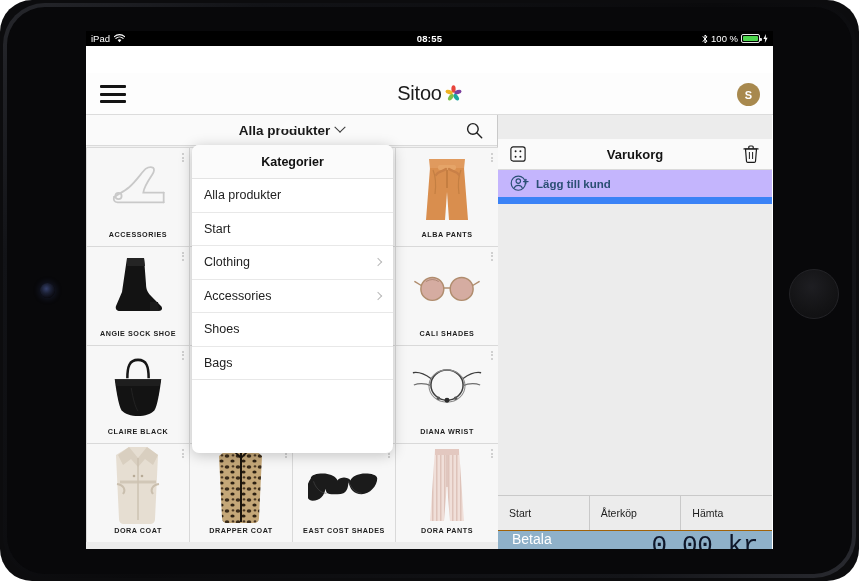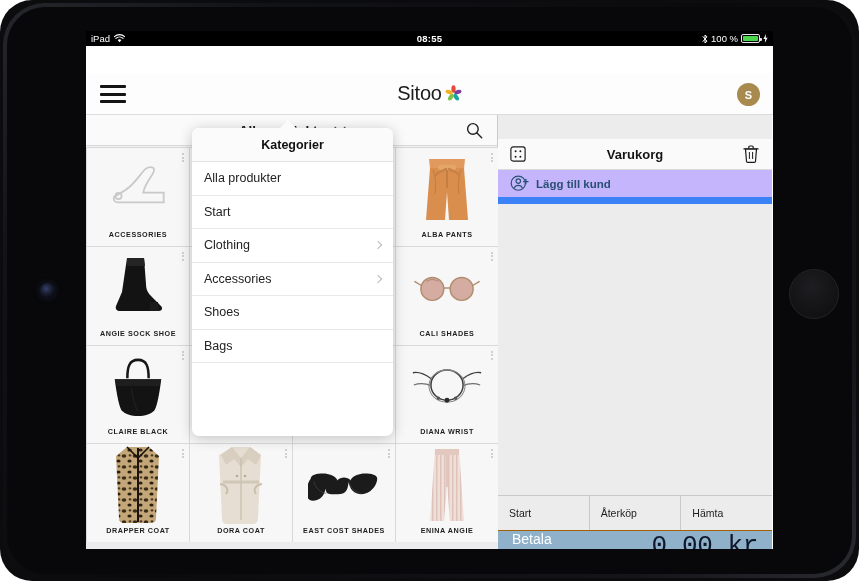--- a/index.html
+++ b/index.html
@@ -116,21 +116,21 @@
   .dots{ position:absolute; right:5px; top:5px; display:flex; flex-direction:column; gap:1.5px; cursor:pointer; }
   .dots i{ width:2px; height:2px; border-radius:50%; background:#c3c3c3; display:block; }
   #pager{
     position:absolute; bottom:0; left:0; width:412px; height:34px;
     background:#ececec; display:flex; align-items:center; justify-content:center;
     font-size:9.5px; color:#3a3a3a;
   }
 
   
   #popover{
-    position:absolute; left:106px; top:13px; width:201px; height:308px;
+    position:absolute; left:106px; top:30px; width:201px; height:308px;
     background:#fff; border-radius:7px;
     box-shadow:0 2px 14px rgba(0,0,0,.22); z-index:40; overflow:hidden;
   }
   #popover-arrow{
     position:absolute; left:193px; top:5px; width:0; height:0;
     border-left:9px solid transparent; border-right:9px solid transparent;
     border-bottom:9px solid #fbfbfb; z-index:41;
   }
   #popover-title{
     height:34px; display:flex; align-items:center; justify-content:center;
@@ -360,20 +360,40 @@
               </div>
               <div class="tile-name">DIANA WRIST</div>
             </div>
             <div class="tile">
               <div class="dots">
                 <i></i>
                 <i></i>
                 <i></i>
               </div>
               <div class="tile-img">
+                <svg width="54" height="84" viewBox="0 0 54 84">
+      <path d="M18 5h18l11 8-3 64c0 3-2 5-5 5H13c-3 0-5-2-5-5L5 13Z" fill="#e6ded2"></path>
+      <path d="M18 5 27 16 36 5l11 8-5 10-8-6-7 8-7-8-8 6-5-10Z" fill="#d9cfc0"></path>
+      <path d="M27 16v62" stroke="#cabfae" stroke-width="1.3"></path>
+      <path d="M9 40h36" stroke="#cdc2b1" stroke-width="3" opacity=".8"></path>
+      <path d="M6 42c7 1 9 6 6 10" stroke="#cabfae" stroke-width="2" fill="none"></path>
+      <path d="M48 42c-7 1-9 6-6 10" stroke="#cabfae" stroke-width="2" fill="none"></path>
+      <circle cx="23" cy="34" r="1.3" fill="#b8ab97"></circle>
+                  <circle cx="31" cy="34" r="1.3" fill="#b8ab97"></circle>
+    </svg>
+              </div>
+              <div class="tile-name">DORA COAT</div>
+            </div>
+            <div class="tile">
+              <div class="dots">
+                <i></i>
+                <i></i>
+                <i></i>
+              </div>
+              <div class="tile-img">
                 <svg width="56" height="84" viewBox="0 0 56 84">
       <defs>
         <pattern id="leo" width="11" height="11" patternUnits="userSpaceOnUse">
           <rect width="11" height="11" fill="#c4a778"></rect>
           <ellipse cx="3" cy="3" rx="2.3" ry="1.7" fill="#3b2c1a"></ellipse>
           <ellipse cx="8.5" cy="8" rx="2.1" ry="1.6" fill="#2c2012"></ellipse>
           <ellipse cx="9" cy="2.4" rx="1.4" ry="1.1" fill="#4a3722"></ellipse>
         </pattern>
       </defs>
       <path d="M17 5h22l10 9-3 62c0 3-2 5-5 5H14c-3 0-5-2-5-5L6 14Z" fill="url(#leo)"></path>
@@ -383,40 +403,20 @@
               </div>
               <div class="tile-name">DRAPPER COAT</div>
             </div>
             <div class="tile">
               <div class="dots">
                 <i></i>
                 <i></i>
                 <i></i>
               </div>
               <div class="tile-img">
-                <svg width="54" height="84" viewBox="0 0 54 84">
-      <path d="M18 5h18l11 8-3 64c0 3-2 5-5 5H13c-3 0-5-2-5-5L5 13Z" fill="#e6ded2"></path>
-      <path d="M18 5 27 16 36 5l11 8-5 10-8-6-7 8-7-8-8 6-5-10Z" fill="#d9cfc0"></path>
-      <path d="M27 16v62" stroke="#cabfae" stroke-width="1.3"></path>
-      <path d="M9 40h36" stroke="#cdc2b1" stroke-width="3" opacity=".8"></path>
-      <path d="M6 42c7 1 9 6 6 10" stroke="#cabfae" stroke-width="2" fill="none"></path>
-      <path d="M48 42c-7 1-9 6-6 10" stroke="#cabfae" stroke-width="2" fill="none"></path>
-      <circle cx="23" cy="34" r="1.3" fill="#b8ab97"></circle>
-                  <circle cx="31" cy="34" r="1.3" fill="#b8ab97"></circle>
-    </svg>
-              </div>
-              <div class="tile-name">DORA COAT</div>
-            </div>
-            <div class="tile">
-              <div class="dots">
-                <i></i>
-                <i></i>
-                <i></i>
-              </div>
-              <div class="tile-img">
                 <svg width="72" height="34" viewBox="0 0 78 36">
       <path d="M3 11c0-5 11-6 18-5 6 1 10 4 11 7 1-2 5-3 7-3s6 1 7 3c1-3 5-6 11-7 7-1 18 0 18 5 0 8-8 17-17 17-8 0-13-6-14-13-1 6-1 13-12 13S20 28 19 22c-1 7-6 13-14 13C-4 35-3 19 3 11Z" fill="#1b1b1b"></path>
       <path d="M6 14c2 7 8 13 14 13" stroke="#4d4d4d" stroke-width="1" fill="none" opacity=".6"></path>
       <path d="M44 14c2 7 8 13 14 13" stroke="#4d4d4d" stroke-width="1" fill="none" opacity=".6"></path>
     </svg>
               </div>
               <div class="tile-name">EAST COST SHADES</div>
             </div>
             <div class="tile">
               <div class="dots">
@@ -430,21 +430,21 @@
         <pattern id="strp" width="4" height="4" patternUnits="userSpaceOnUse">
           <rect width="4" height="4" fill="#f0dfd9"></rect>
           <rect width="1.5" height="4" fill="#dec3ba"></rect>
         </pattern>
       </defs>
       <path d="M11 4h24l5 72H26l-3-36-3 36H6Z" fill="url(#strp)"></path>
       <path d="M11 4h24v6H11Z" fill="#e3c8c0"></path>
       <path d="M23 10v32" stroke="#cfada3" stroke-width="1"></path>
     </svg>
               </div>
-              <div class="tile-name">ENINA ANGIE</div>
+              <div class="tile-name">DORA PANTS</div>
             </div>
           </div>
 
         <div id="pager">Sida 1 av 2</div>
 
         <div id="popover-arrow"></div>
         <div id="popover">
           <div id="popover-title">Kategorier</div>
           <div id="cat-list">
               <div class="cat-item">

